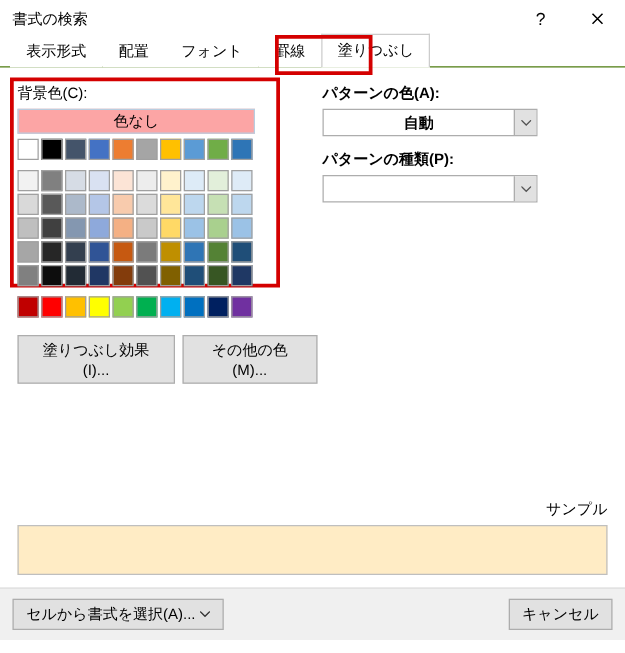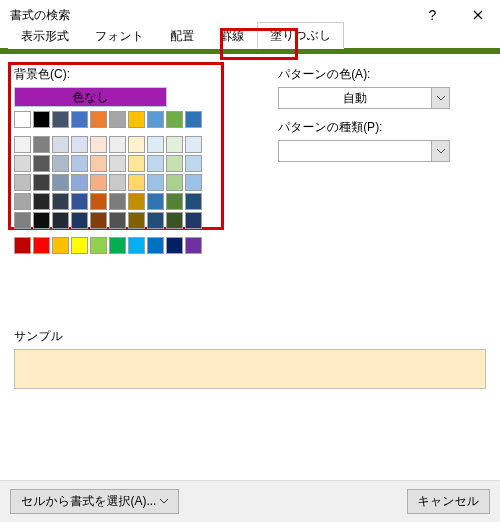--- a/index.html
+++ b/index.html
@@ -24,21 +24,21 @@
   .titlebar .ctl {
     width: 45px;
     height: 30px;
     display: flex;
     align-items: center;
     justify-content: center;
     font-size: 14px;
   }
   .tabs {
     display: flex;
-    border-bottom: 6px solid #4d7c0f;
+    border-bottom: 1px solid #4d7c0f;
     padding: 0 8px;
     height: 24px;
     align-items: flex-end;
   }
   .tab {
     padding: 4px 12px;
     border: 1px solid transparent;
     border-bottom: none;
     position: relative;
     top: 1px;
@@ -63,29 +63,29 @@
     pointer-events: none;
     left: 8px;
     top: 62px;
     width: 216px;
     height: 168px;
   }
   .body {
     padding: 12px 14px;
     position: relative;
   }
-  .row { display: flex; gap: 20px; }
+  .row { display: flex; }
   .left-col { width: 240px; }
-  .right-col { flex: 1; padding-left: 4px; }
+  .right-col { flex: 1; padding-left: 4px; font-weight: bold; }
   .label { margin-bottom: 4px; }
   .no-color {
-    width: 153px;
+    width: 190px;
     height: 20px;
     border: 1px solid #b8cde0;
-    background: #a21caf;
+    background: #fca5a5;
     display: flex;
     align-items: center;
     justify-content: center;
     margin-bottom: 4px;
   }
   .swatches {
     display: flex;
     flex-wrap: wrap;
     width: 190px;
   }
@@ -117,35 +117,35 @@
   .combo .val { flex: 1; text-align: center; }
   .combo .arrow {
     width: 18px;
     height: 100%;
     border-left: 1px solid #adadad;
     background: #e1e1e1;
     display: flex;
     align-items: center;
     justify-content: center;
   }
-  .sample-label { margin-top: 72px; }
+  .sample-label { margin-top: 92px; text-align: right; }
   .sample-box {
     margin-top: 4px;
     height: 40px;
     border: 1px solid #bfbfbf;
     background: #ffecc5;
   }
   .clear-row {
     margin-top: 20px;
     display: flex;
     justify-content: flex-end;
   }
   .footer {
     position: absolute;
-    bottom: 0;
+    bottom: 10px;
     left: 0;
     right: 0;
     height: 42px;
     background: #f0f0f0;
     border-top: 1px solid #ddd;
     display: flex;
     align-items: center;
     padding: 0 10px;
   }
   .footer .spacer { flex: 1; }
@@ -164,22 +164,22 @@
   <div class="ctl">?</div>
   <div class="ctl">
     <svg width="10" height="10" viewBox="0 0 10 10">
         <path d="M1 1 L9 9 M9 1 L1 9" stroke="#000" stroke-width="1.2"></path>
       </svg>
   </div>
 </div>
 
 <div class="tabs">
   <div class="tab">表示形式</div>
+  <div class="tab">配置</div>
   <div class="tab">フォント</div>
-  <div class="tab">配置</div>
   <div class="tab">罫線</div>
   <div class="tab active">塗りつぶし</div>
 </div>
 
 <div class="highlight-tab"></div>
 <div class="highlight-bg"></div>
 
 <div class="body">
   <div class="row">
     <div class="left-col">
@@ -254,20 +254,24 @@
           <div class="sw" style="background: rgb(255, 0, 0);"></div>
           <div class="sw" style="background: rgb(255, 192, 0);"></div>
           <div class="sw" style="background: rgb(255, 255, 0);"></div>
           <div class="sw" style="background: rgb(146, 208, 80);"></div>
           <div class="sw" style="background: rgb(0, 176, 80);"></div>
           <div class="sw" style="background: rgb(0, 176, 240);"></div>
           <div class="sw" style="background: rgb(0, 112, 192);"></div>
           <div class="sw" style="background: rgb(0, 32, 96);"></div>
           <div class="sw" style="background: rgb(112, 48, 160);"></div>
         </div>
+      <div class="btnrow">
+        <button class="btn">塗りつぶし効果(I)...</button>
+        <button class="btn">その他の色(M)...</button>
+      </div>
     </div>
     <div class="right-col">
       <div class="label">パターンの色(A):</div>
       <div class="combo">
         <span class="val">自動</span>
         <span class="arrow">
           <svg width="8" height="5">
               <path d="M0 0 L4 4 L8 0" fill="none" stroke="#555"></path>
             </svg>
         </span>

